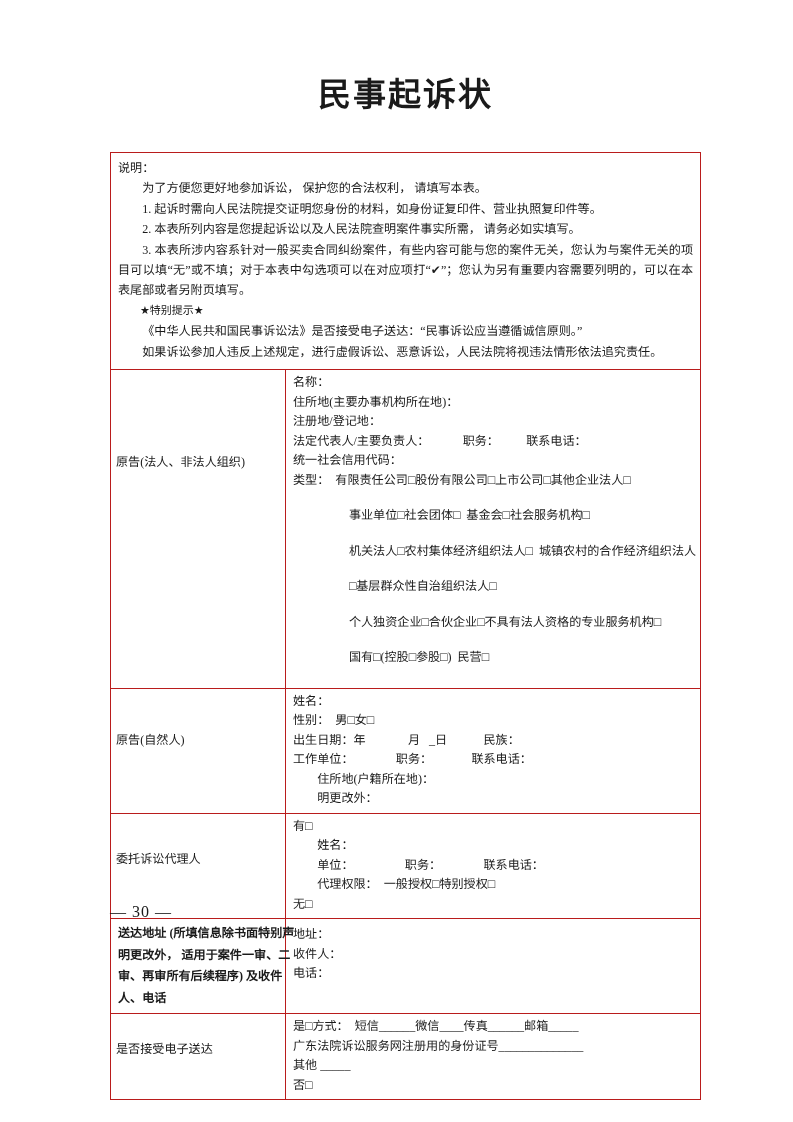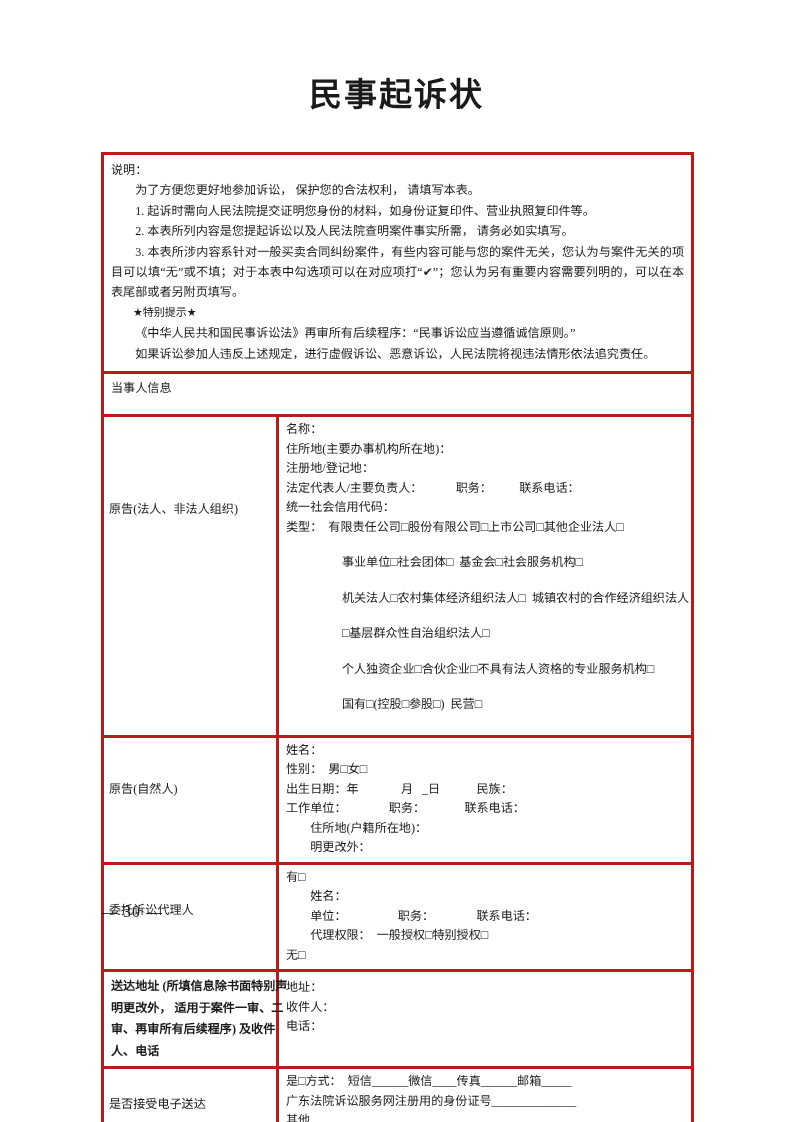--- a/index.html
+++ b/index.html
@@ -12,21 +12,21 @@
     width: 793px;
     height: 1122px;
     position: relative;
     font-family: "Liberation Serif", "DejaVu Serif", serif;
     color: #1a1a1a;
     overflow: hidden;
   }
 
   .page {
     position: absolute;
-    left: 0;
+    left: 9px;
     top: 0;
     width: 720px;
     height: 1122px;
     background: #fff;
   }
 
   
   .title-block {
     position: absolute;
     left: 0;
@@ -55,21 +55,21 @@
     position: absolute;
     left: 101px;
     top: 152px;
     width: 590px;
     border-collapse: collapse;
     table-layout: fixed;
     font-size: 12.1px;
     line-height: 19.5px;
   }
   .form-table td {
-    border: 3px solid #b91c1c;
+    border: 1px solid #b91c1c;
     vertical-align: top;
     padding: 0;
   }
   .col-label { width: 175px; }
   .col-value { width: 415px; }
   .cell-pad-v {
     padding: 3px 5px 4px 7px;
   }
 
   
@@ -145,31 +145,26 @@
 
       <tr>
         <td colspan="2">
           <div class="instructions">
             <p>说明：</p>
             <p class="ind">为了方便您更好地参加诉讼， 保护您的合法权利， 请填写本表。</p>
             <p class="ind">1. 起诉时需向人民法院提交证明您身份的材料，如身份证复印件、营业执照复印件等。</p>
             <p class="ind">2. 本表所列内容是您提起诉讼以及人民法院查明案件事实所需， 请务必如实填写。</p>
             <p class="ind">3. 本表所涉内容系针对一般买卖合同纠纷案件，有些内容可能与您的案件无关，您认为与案件无关的项目可以填“无”或不填；对于本表中勾选项可以在对应项打“✔”；您认为另有重要内容需要列明的，可以在本表尾部或者另附页填写。</p>
             <p class="ind star">★特别提示★</p>
-            <p class="ind">《中华人民共和国民事诉讼法》再审所有后续程序：“民事诉讼应当遵循诚信原则。”</p>
+            <p class="ind">《中华人民共和国民事诉讼法》是否接受电子送达：“民事诉讼应当遵循诚信原则。”</p>
             <p class="ind">如果诉讼参加人违反上述规定，进行虚假诉讼、恶意诉讼，人民法院将视违法情形依法追究责任。</p>
           </div>
         </td>
       </tr>
 
-      <tr>
-        <td colspan="2">
-          <div class="band">当事人信息</div>
-        </td>
-      </tr>
 
       <tr>
         <td>
           <div class="vlabel" style="height:185px;">原告(法人、非法人组织)</div>
         </td>
         <td>
           <div class="cell-pad-v">
             <p class="line">名称：</p>
             <p class="line">住所地(主要办事机构所在地)：</p>
             <p class="line">注册地/登记地：</p>

